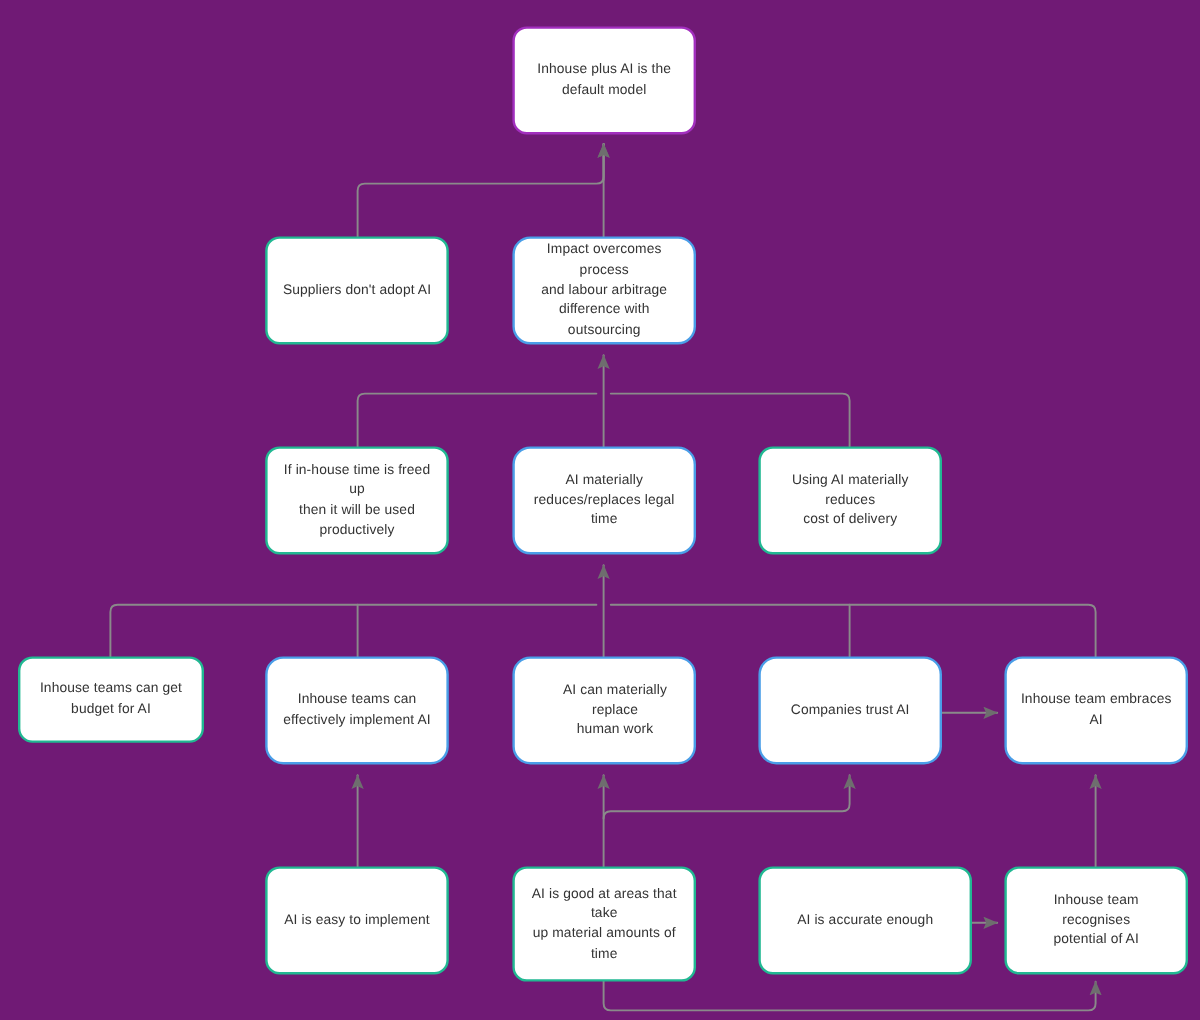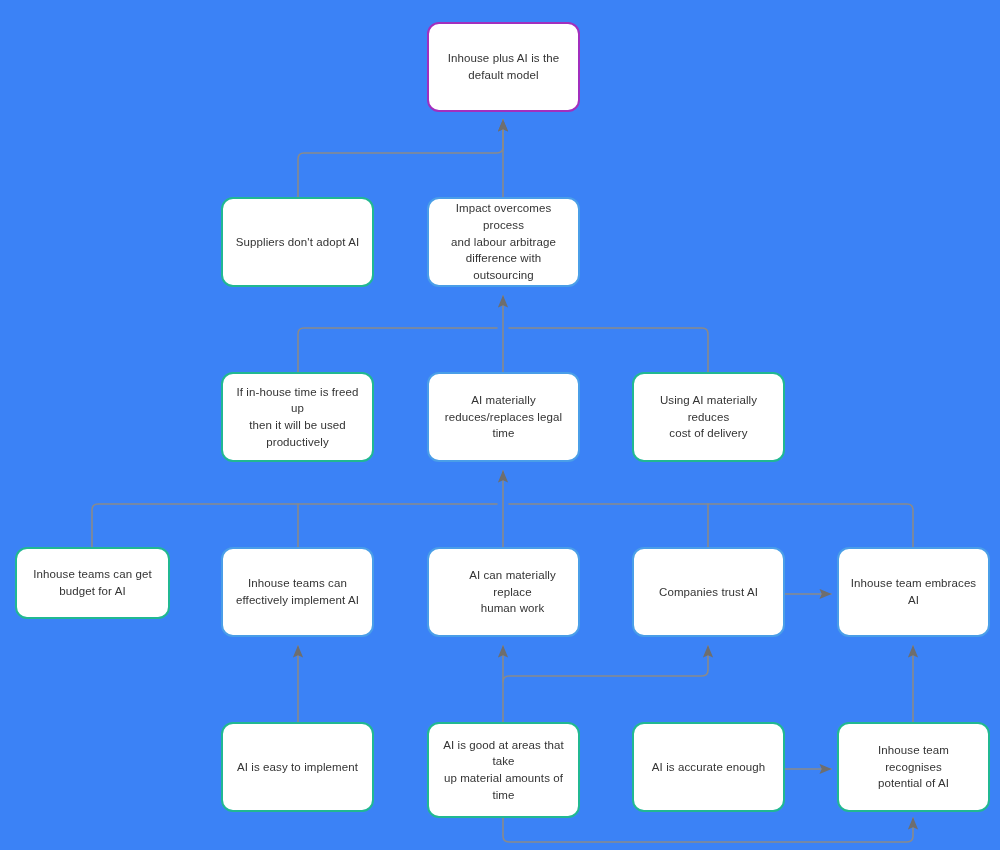--- a/index.html
+++ b/index.html
@@ -9,21 +9,21 @@
     background: #ffffff;
   }
   body {
     font-family: "Liberation Sans", sans-serif;
     -webkit-font-smoothing: antialiased;
   }
   #canvas {
     position: relative;
     width: 1000px;
     height: 850px;
-    background: #3b82f6;
+    background: #701a75;
     overflow: hidden;
   }
   #edges {
     position: absolute;
     left: 0;
     top: 0;
     width: 1000px;
     height: 850px;
     pointer-events: none;
   }
@@ -42,21 +42,21 @@
     z-index: 2;
   }
   .node .label {
     font-size: 11.5px;
     line-height: 1.45;
     color: #333333;
     letter-spacing: 0.1px;
     white-space: pre-line;
   }
   .node.green { border-color: #21b892; }
-  .node.blue  { border-color: #4a9ee8; }
+  .node.blue  { border-color: #4a9ee8; border-radius: 15px; }
   .node.purple{ border-color: #a22fbe; }
 </style>
 </head>
 <body>
 
 <div id="canvas">
 
   <svg id="edges" viewBox="0 0 1000 850" width="1000" height="850" xmlns="http://www.w3.org/2000/svg">
     <defs>
       <marker id="arrowhead" markerWidth="9" markerHeight="9" refX="7.2" refY="3.2" orient="auto" markerUnits="strokeWidth">
@@ -149,21 +149,21 @@
   <div class="node green" style="left:221px; top:722px; width:153px; height:90px;text-align:center;">
     <span class="label">AI is easy to implement</span>
   </div>
 
   <div class="node green" style="left:427px; top:722px; width:153px; height:96px;">
     <span class="label">AI is good at areas that take
 up material amounts of
 time</span>
   </div>
 
-  <div class="node green" style="left:632px; top:722px; width:153px; height:90px;">
+  <div class="node green" style="left:632px; top:722px; width:178px; height:90px;">
     <span class="label">AI is accurate enough</span>
   </div>
 
   <div class="node green" style="left:837px; top:722px; width:153px; height:90px;">
     <span class="label">Inhouse team recognises
 potential of AI</span>
   </div>
 
 </div>
 

